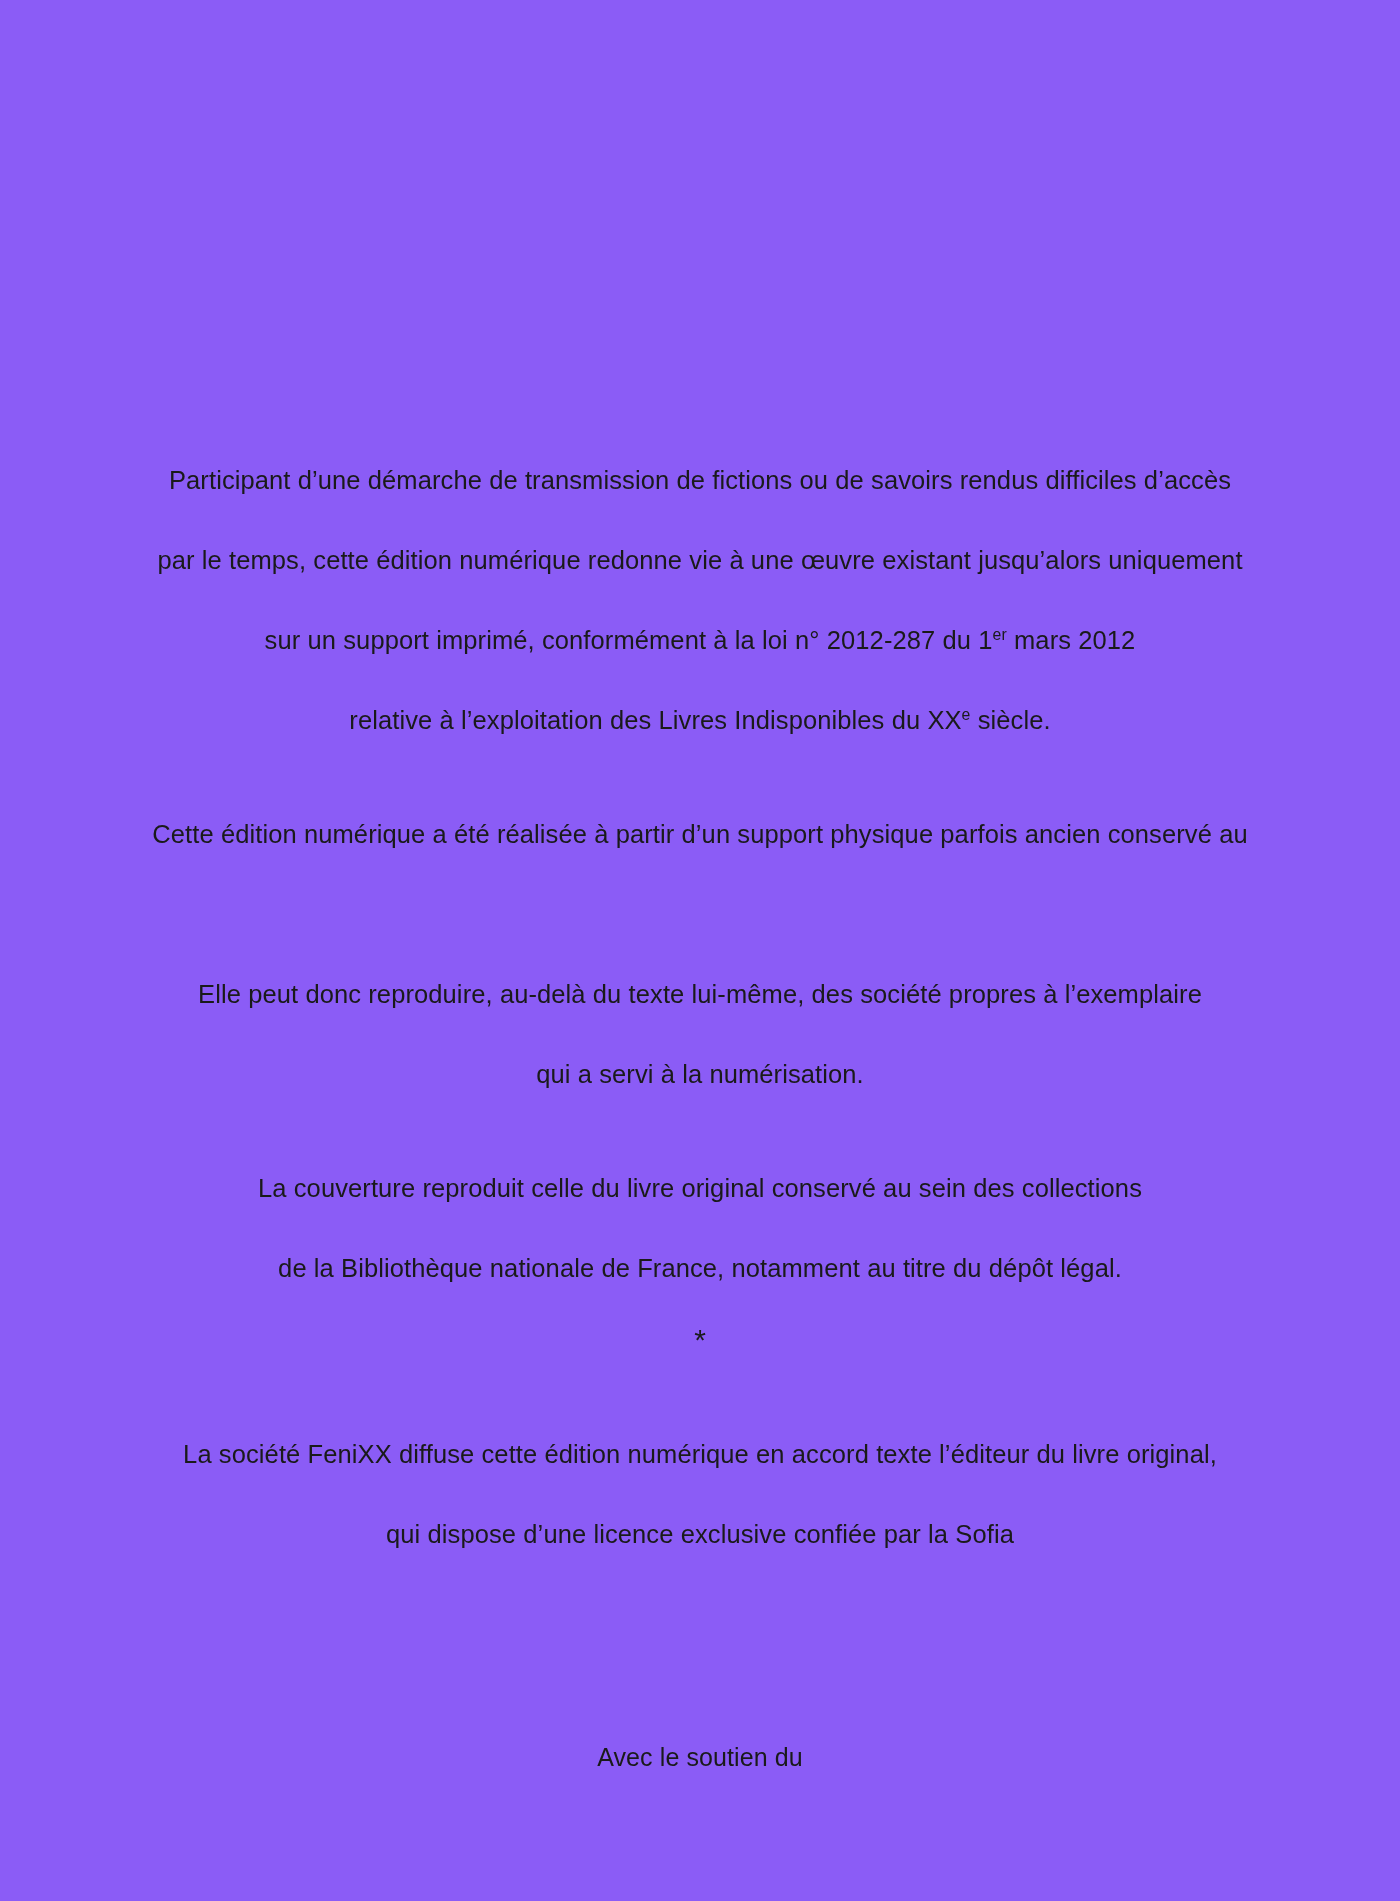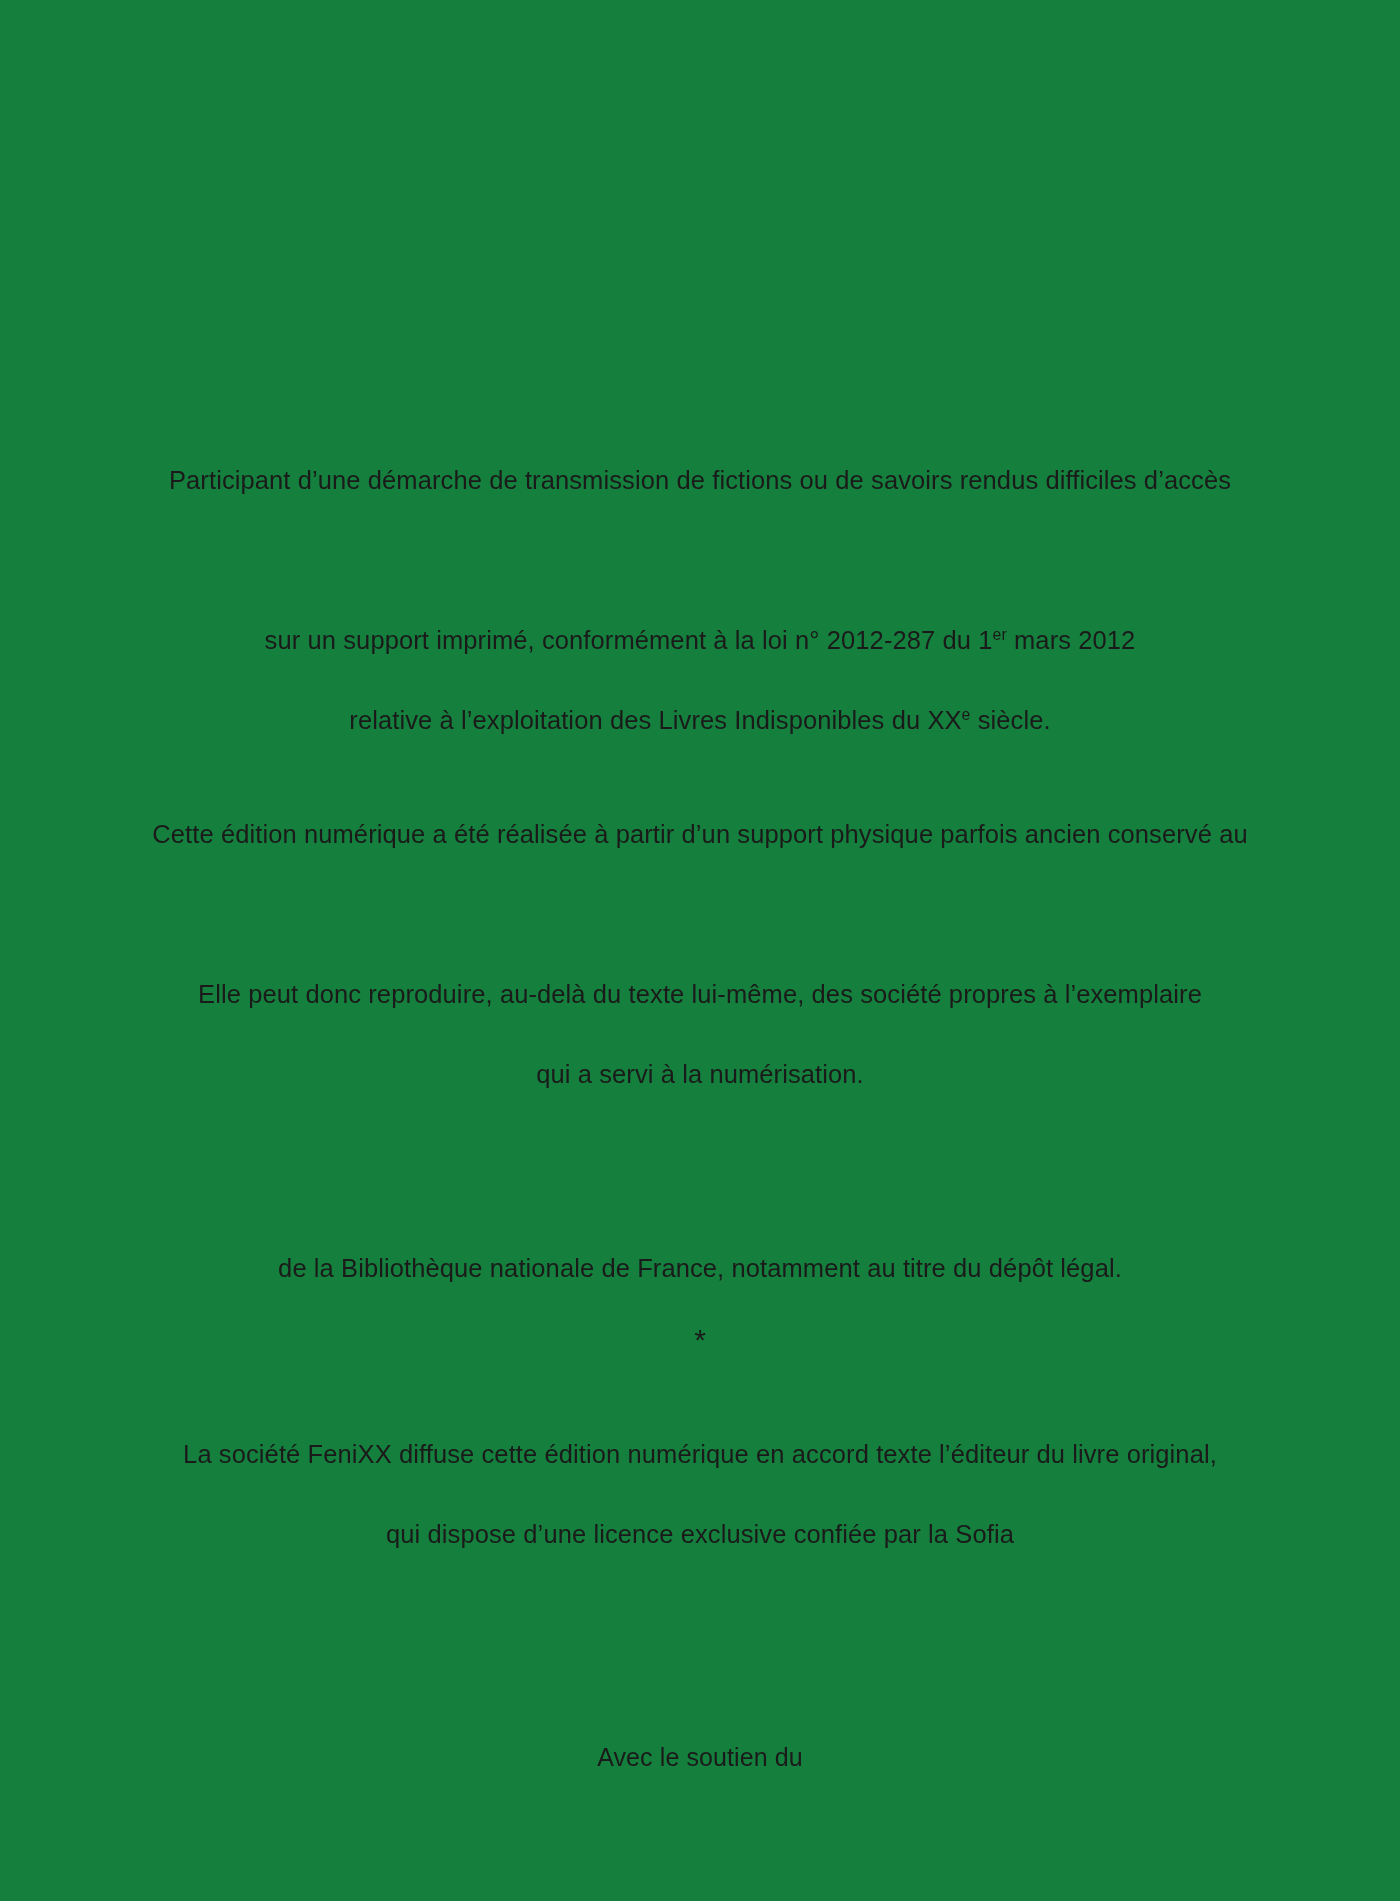--- a/index.html
+++ b/index.html
@@ -17,21 +17,21 @@
   }
 
   .page {
     position: absolute;
     left: 0;
     top: 0;
     width: 1400px;
     height: 1901px;
     box-sizing: border-box;
     padding: 0;
-    background: #15803d;
+    background: #8b5cf6;
   }
 
   .content {
     position: absolute;
     left: 50%;
     transform: translateX(-50%);
     top: 420px;
     width: 1120px;
     text-align: center;
   }
@@ -75,35 +75,35 @@
 </style>
 </head>
 <body>
 
 <div class="page">
 
   <div class="content">
 
     <p class="para">
       <span>Participant d’une démarche de transmission de fictions ou de savoirs rendus difficiles d’accès</span><br>
-      <br>
+      <span>par le temps, cette édition numérique redonne vie à une œuvre existant jusqu’alors uniquement</span><br>
       <span>sur un support imprimé, conformément à la loi n° <span>2012-287</span> du <span>1</span><sup>er</sup><span> mars 2012</span></span><br>
       <span>relative à l’exploitation des Livres Indisponibles du <span>XX</span><sup>e</sup> siècle.</span>
     </p>
 
     <p class="para">
       <span>Cette édition numérique a été réalisée à partir d’un support physique parfois ancien conservé au</span><br>
       <br>
       <span>Elle peut donc reproduire, au-delà du texte lui-même, des société propres à l’exemplaire</span><br>
       <span>qui a servi à la numérisation.</span>
     </p>
 
 
     <p class="para tight">
-      <br>
+      <span>La couverture reproduit celle du livre original conservé au sein des collections</span><br>
       <span>de la Bibliothèque nationale de France, notamment au titre du dépôt légal.</span>
     </p>
 
     <p class="asterisk">*</p>
 
     <p class="para">
       <span>La société FeniXX diffuse cette édition numérique en accord texte l’éditeur du livre original,</span><br>
       <span>qui dispose d’une licence exclusive confiée par la Sofia</span><br>
       <br>
     </p>

